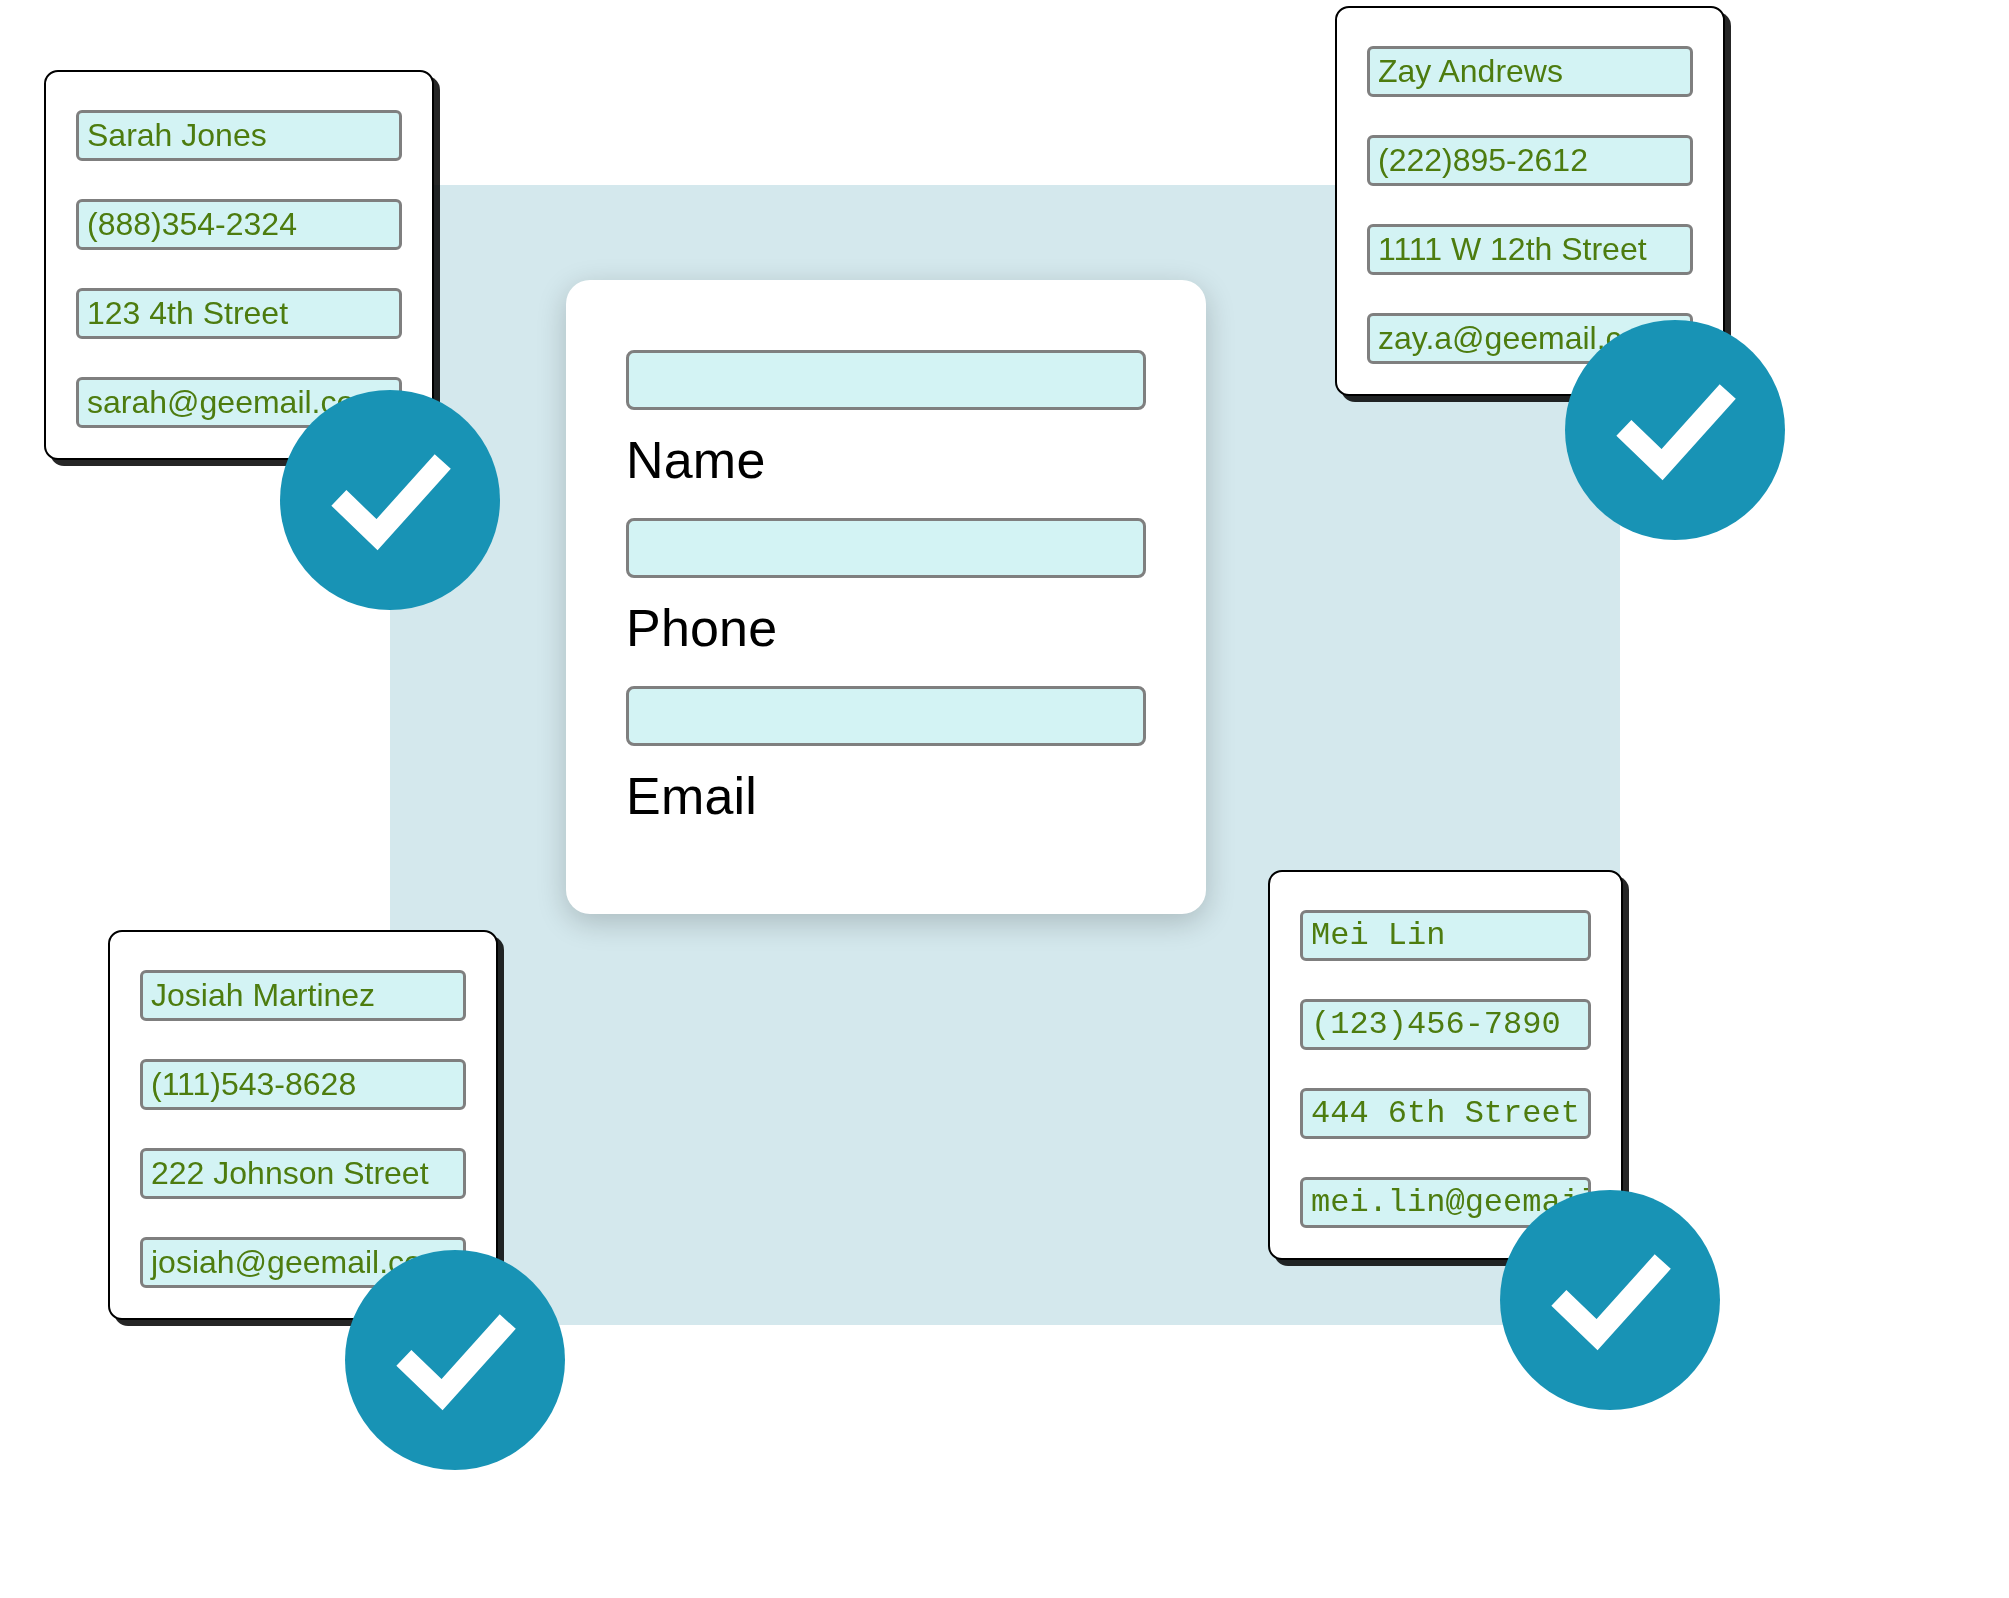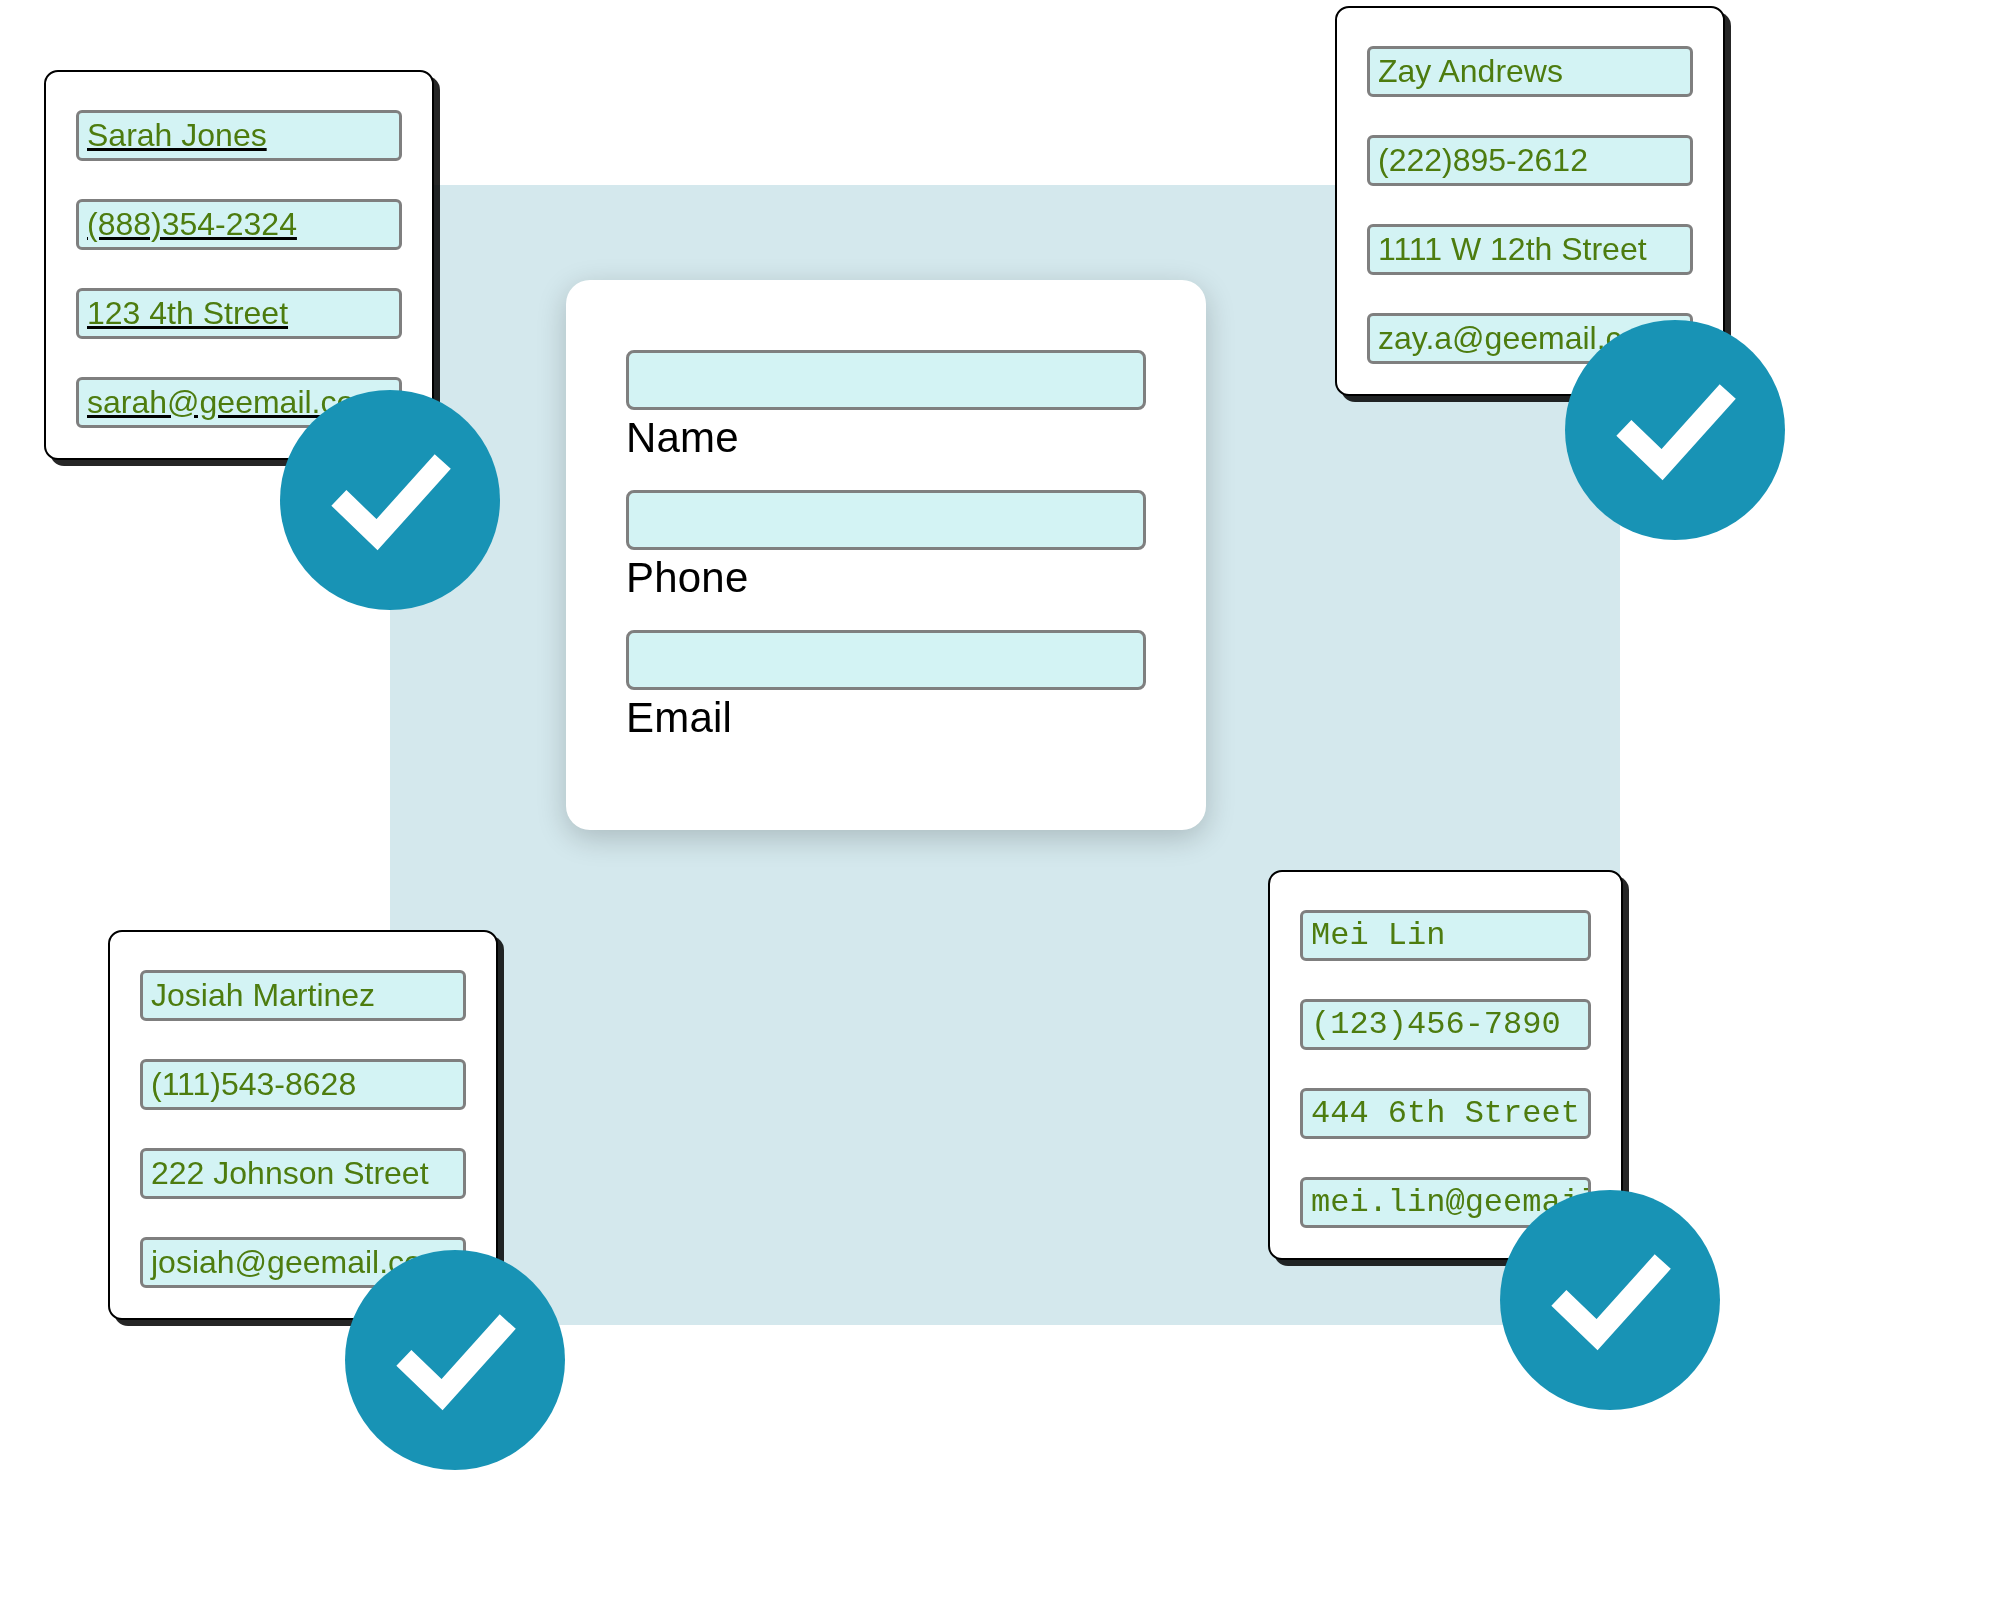--- a/index.html
+++ b/index.html
@@ -30,24 +30,24 @@
   }
   .form-group { margin-bottom: 28px; }
   .form-input {
     width: 100%;
     height: 60px;
     background: #d3f3f4;
     border: 3px solid #7f7f7f;
     border-radius: 8px;
   }
   .form-label {
-    font-size: 42px;
+    font-size: 52px;
     font-weight: 500;
     color: #000;
-    margin-top: 4px;
+    margin-top: 20px;
     letter-spacing: 0.2px;
   }
 
   
   .contact-card {
     position: absolute;
     background: #ffffff;
     border: 2px solid #000;
     border-radius: 14px;
     padding: 38px 30px 30px 30px;
@@ -103,21 +103,21 @@
     <div class="form-group">
       <div class="form-input"></div>
       <div class="form-label">Phone</div>
     </div>
     <div class="form-group">
       <div class="form-input"></div>
       <div class="form-label">Email</div>
     </div>
   </div>
 
-  <div class="contact-card" style="left:44px; top:70px; width:390px;text-decoration:underline;">
+  <div class="contact-card" style="left:44px; top:70px; width:390px;">
     <div class="contact-field">Sarah Jones</div>
     <div class="contact-field">(888)354-2324</div>
     <div class="contact-field">123 4th Street</div>
     <div class="contact-field">sarah@geemail.com</div>
   </div>
   <div class="check-badge" style="left:280px; top:390px;">
     <svg viewBox="0 0 120 120">
       <polyline points="20,65 48,92 102,32"></polyline>
     </svg>
   </div>

